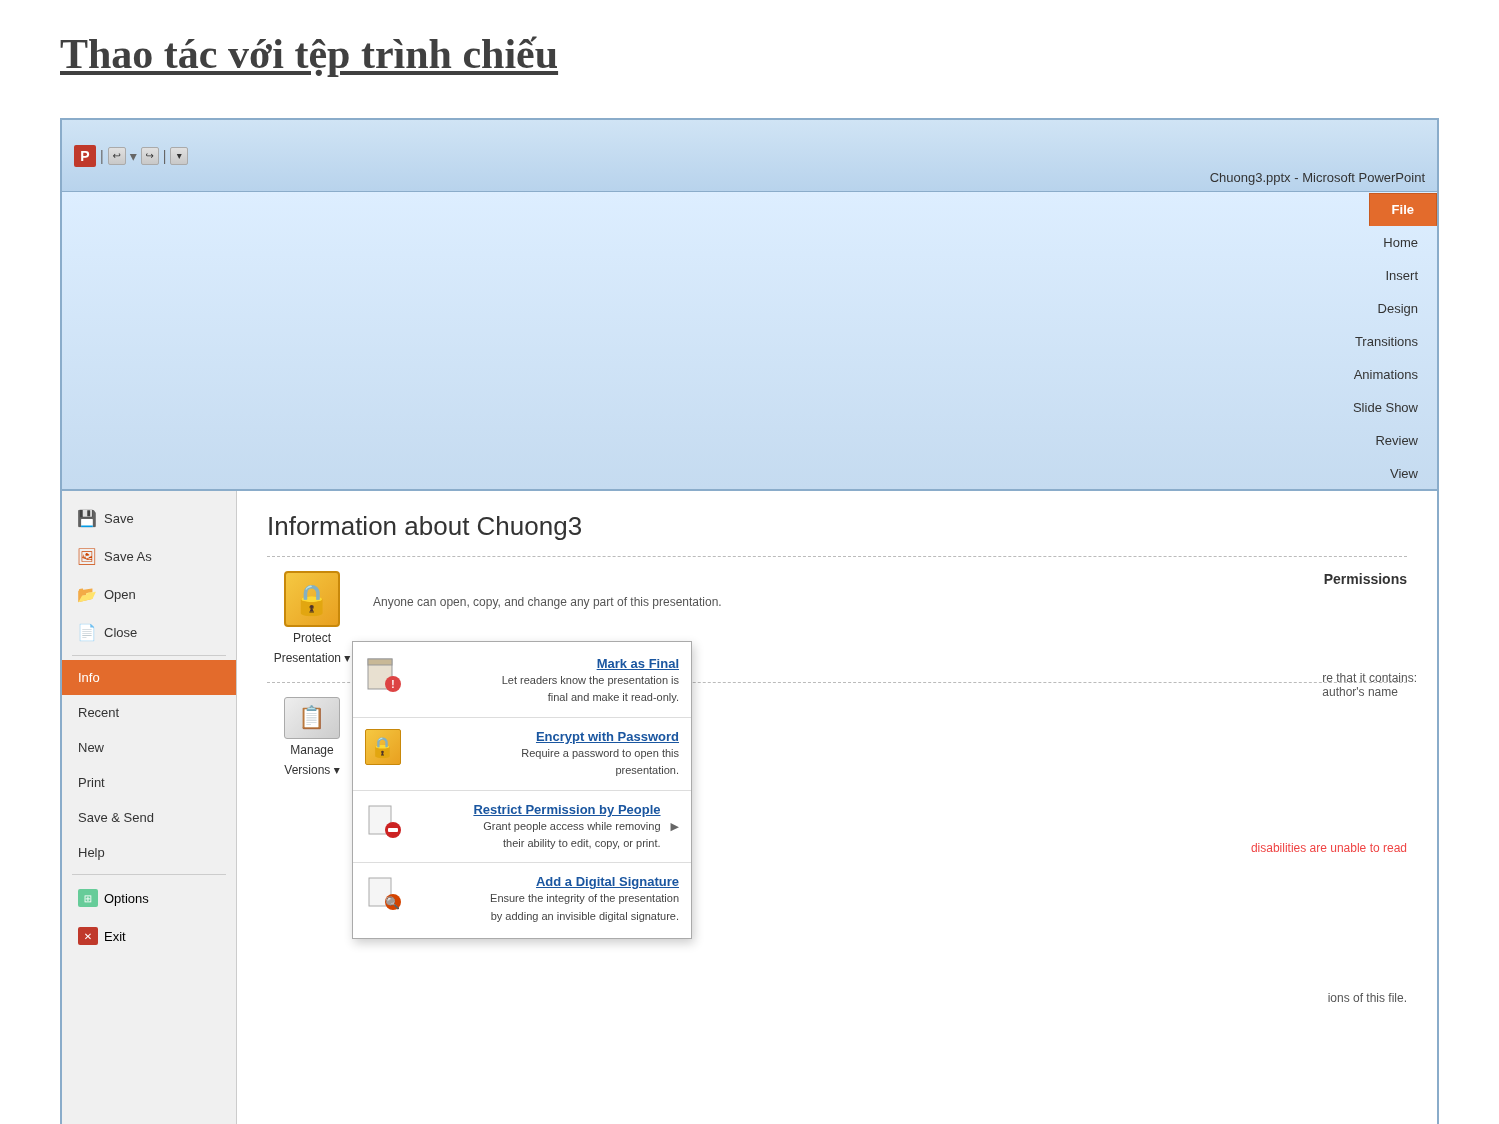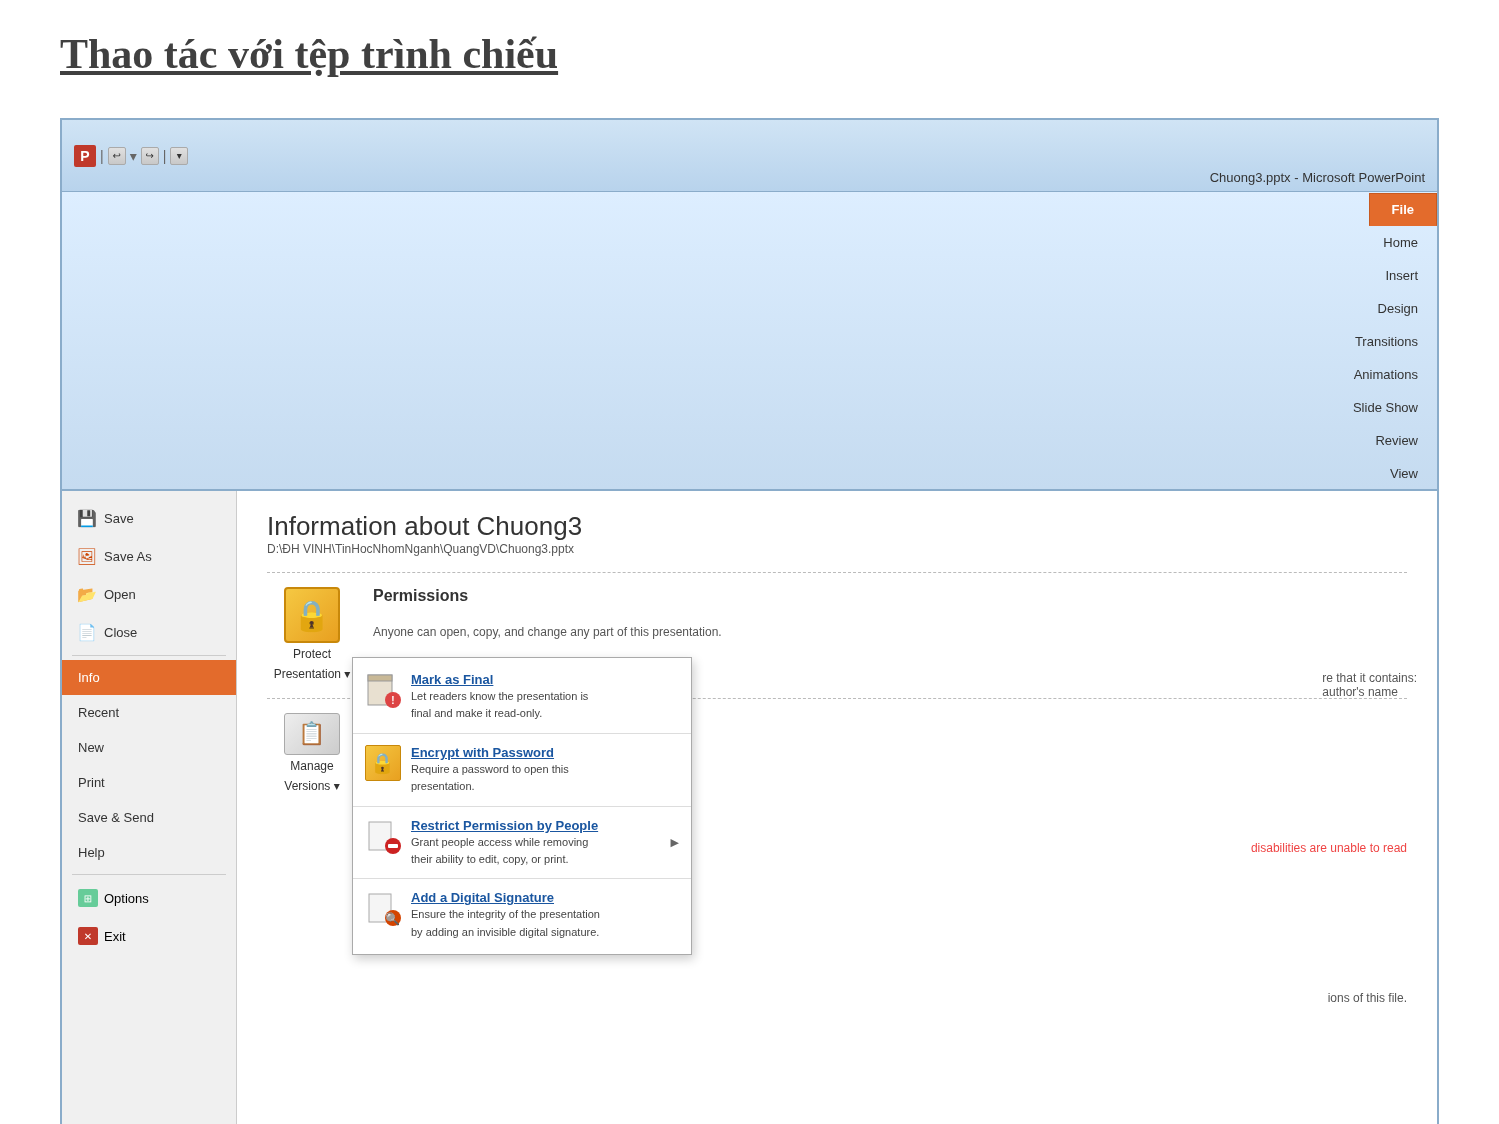--- a/index.html
+++ b/index.html
@@ -218,24 +218,25 @@
       font-size: 12px;
       color: #333;
       text-align: center;
       line-height: 1.3;
     }
 
     .permissions-text {
       flex: 1;
     }
     .permissions-title {
-      font-size: 16px;
+      font-size: 14px;
       font-weight: bold;
       color: #333;
-      margin-bottom: 20px;
+      margin-bottom: 8px;
+      text-align: right;
     }
     .permissions-desc {
       font-size: 12px;
       color: #555;
     }
 
     
     .dropdown-menu {
       position: absolute;
       left: 85px;
@@ -255,20 +256,21 @@
       cursor: pointer;
     }
     .dropdown-item-icon {
       width: 36px; height: 36px;
       flex-shrink: 0;
       display: flex; align-items: center; justify-content: center;
       font-size: 24px;
     }
     .dropdown-item-text {
       flex: 1;
+      text-align: right;
     }
     .dropdown-item-title {
       font-size: 13px;
       font-weight: bold;
       color: #1a56a0;
       text-decoration: underline;
     }
     .dropdown-item-desc {
       font-size: 11px;
       color: #444;
@@ -417,21 +419,20 @@
       <div class="sidebar-item-exit">
         <span class="exit-icon">✕</span>
         <span>Exit</span>
       </div>
 
     </div>
 
     <div class="right-panel">
 
       <div class="info-title">Information about Chuong3</div>
-      <div class="info-path">D:\ĐH VINH\TinHocNhomNganh\QuangVD\Chuong3.pptx</div>
 
       <hr class="section-divider">
 
       <div class="protect-section">
 
         <div class="protect-btn">
           <div class="protect-icon-box">🔒</div>
           <div class="protect-label">Protect</div>
           <div class="protect-label">Presentation ▾</div>
         </div>

